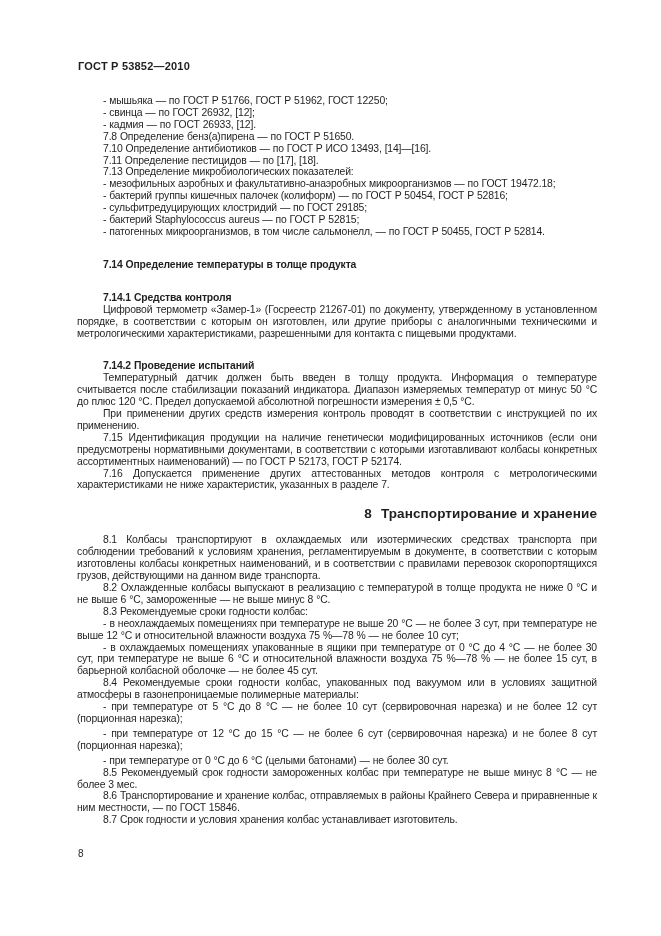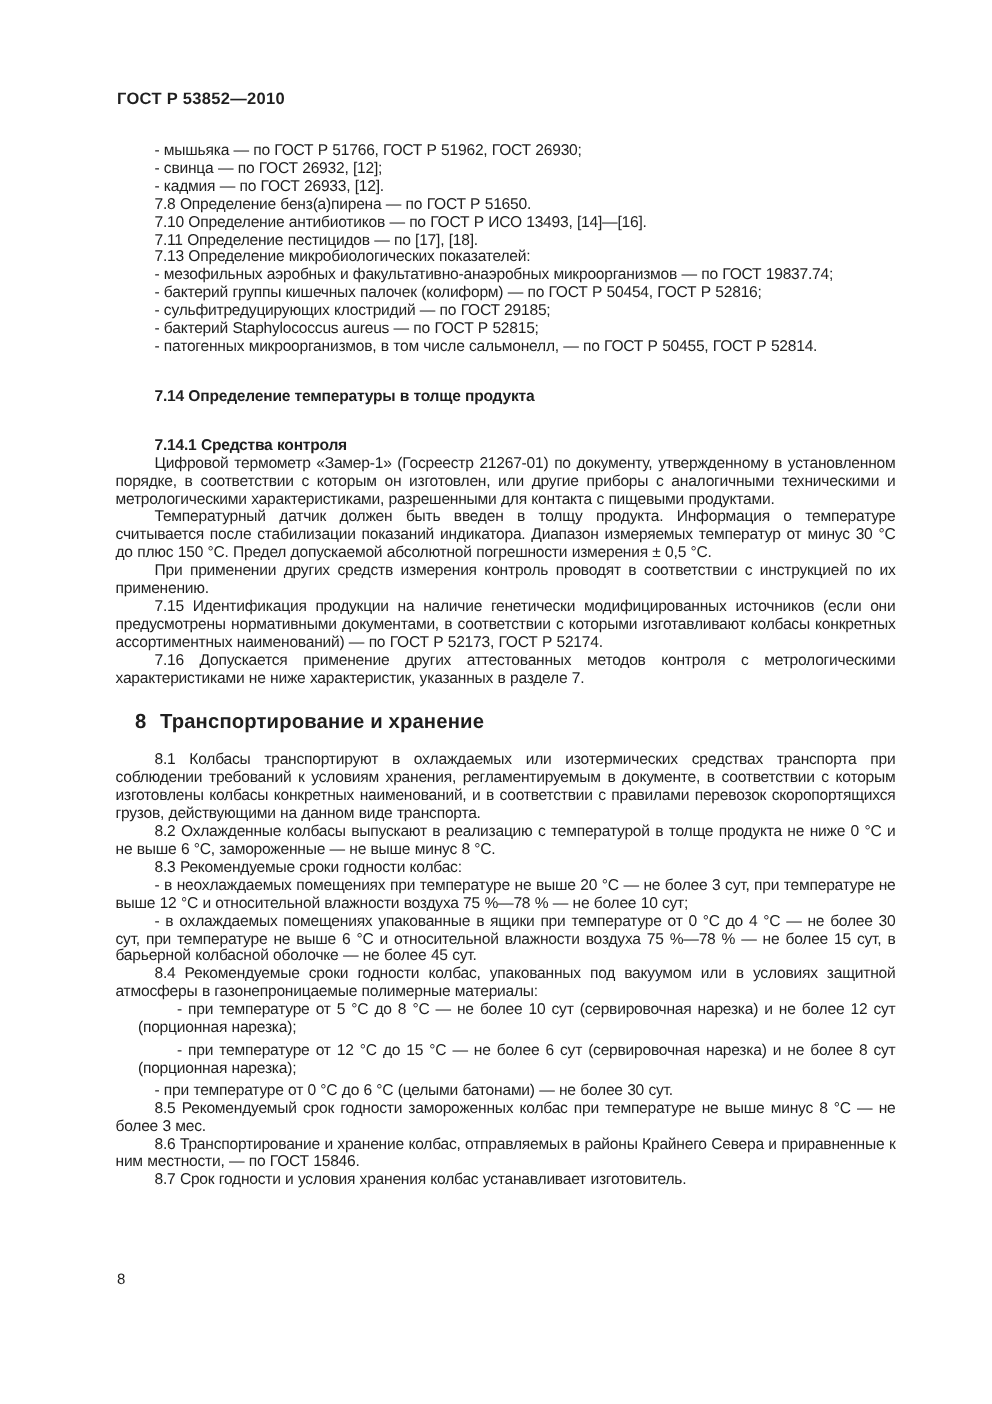--- a/index.html
+++ b/index.html
@@ -33,61 +33,63 @@
   p.para {
     margin: 0;
     font-size: 10.4px;
     line-height: 11.9px;
     letter-spacing: -0.15px;
     text-indent: 26px;
     text-align: justify;
     word-spacing: 0.2px;
   }
   p.para.bold { font-weight: bold; margin-top: 21px; }
-  p.para.gap-after { margin-bottom: 3px; margin-left: 15px; }
+  p.para.gap-after { margin-bottom: 3px; }
   h2.section-heading {
     margin: 15px 0 13px 0;
     padding-left: 13px;
     font-size: 13.5px;
     font-weight: bold;
     letter-spacing: 0.1px;
+    text-align: right;
   }
   h2.section-heading .sec-num { margin-right: 9px; }
   .page-number {
     position: absolute;
     left: 78px;
     top: 848px;
     font-size: 10px;
   }
 </style>
 </head>
 <body>
 
 <div class="page">
 
   <div class="doc-code">ГОСТ Р 53852—2010</div>
 
   <div class="content">
 
-    <p class="para">- мышьяка — по ГОСТ Р 51766, ГОСТ Р 51962, ГОСТ 26930;</p>
+    <p class="para">- мышьяка — по ГОСТ Р 51766, ГОСТ Р 51962, ГОСТ 12250;</p>
     <p class="para">- свинца — по ГОСТ 26932, [12];</p>
     <p class="para">- кадмия — по ГОСТ 26933, [12].</p>
     <p class="para">7.8 Определение бенз(а)пирена — по ГОСТ Р 51650.</p>
     <p class="para">7.10 Определение антибиотиков — по ГОСТ Р ИСО 13493, [14]—[16].</p>
     <p class="para">7.11 Определение пестицидов — по [17], [18].</p>
     <p class="para">7.13 Определение микробиологических показателей:</p>
-    <p class="para">- мезофильных аэробных и факультативно-анаэробных микроорганизмов — по ГОСТ 19837.74;</p>
+    <p class="para">- мезофильных аэробных и факультативно-анаэробных микроорганизмов — по ГОСТ 19472.18;</p>
     <p class="para">- бактерий группы кишечных палочек (колиформ) — по ГОСТ Р 50454, ГОСТ Р 52816;</p>
     <p class="para">- сульфитредуцирующих клостридий — по ГОСТ 29185;</p>
     <p class="para">- бактерий Staphylococcus aureus — по ГОСТ Р 52815;</p>
     <p class="para">- патогенных микроорганизмов, в том числе сальмонелл, — по ГОСТ Р 50455, ГОСТ Р 52814.</p>
     <p class="para bold">7.14 Определение температуры в толще продукта</p>
     <p class="para bold">7.14.1 Средства контроля</p>
     <p class="para">Цифровой термометр «Замер-1» (Госреестр 21267-01) по документу, утвержденному в установленном порядке, в соответствии с которым он изготовлен, или другие приборы с аналогичными техническими и метрологическими характеристиками, разрешенными для контакта с пищевыми продуктами.</p>
-    <p class="para">Температурный датчик должен быть введен в толщу продукта. Информация о температуре считывается после стабилизации показаний индикатора. Диапазон измеряемых температур от минус 30 °С до плюс 150 °С. Предел допускаемой абсолютной погрешности измерения ± 0,5 °С.</p>
+    <p class="para bold">7.14.2 Проведение испытаний</p>
+    <p class="para">Температурный датчик должен быть введен в толщу продукта. Информация о температуре считывается после стабилизации показаний индикатора. Диапазон измеряемых температур от минус 50 °С до плюс 120 °С. Предел допускаемой абсолютной погрешности измерения ± 0,5 °С.</p>
     <p class="para">При применении других средств измерения контроль проводят в соответствии с инструкцией по их применению.</p>
     <p class="para">7.15 Идентификация продукции на наличие генетически модифицированных источников (если они предусмотрены нормативными документами, в соответствии с которыми изготавливают колбасы конкретных ассортиментных наименований) — по ГОСТ Р 52173, ГОСТ Р 52174.</p>
     <p class="para">7.16 Допускается применение других аттестованных методов контроля с метрологическими характеристиками не ниже характеристик, указанных в разделе 7.</p>
 
     <h2 class="section-heading"><span class="sec-num">8</span><span>Транспортирование и хранение</span></h2>
 
     <p class="para">8.1 Колбасы транспортируют в охлаждаемых или изотермических средствах транспорта при соблюдении требований к условиям хранения, регламентируемым в документе, в соответствии с которым изготовлены колбасы конкретных наименований, и в соответствии с правилами перевозок скоропортящихся грузов, действующими на данном виде транспорта.</p>
     <p class="para">8.2 Охлажденные колбасы выпускают в реализацию с температурой в толще продукта не ниже 0 °С и не выше 6 °С, замороженные — не выше минус 8 °С.</p>
     <p class="para">8.3 Рекомендуемые сроки годности колбас:</p>
     <p class="para">- в неохлаждаемых помещениях при температуре не выше 20 °С — не более 3 сут, при температуре не выше 12 °С и относительной влажности воздуха 75 %—78 % — не более 10 сут;</p>

